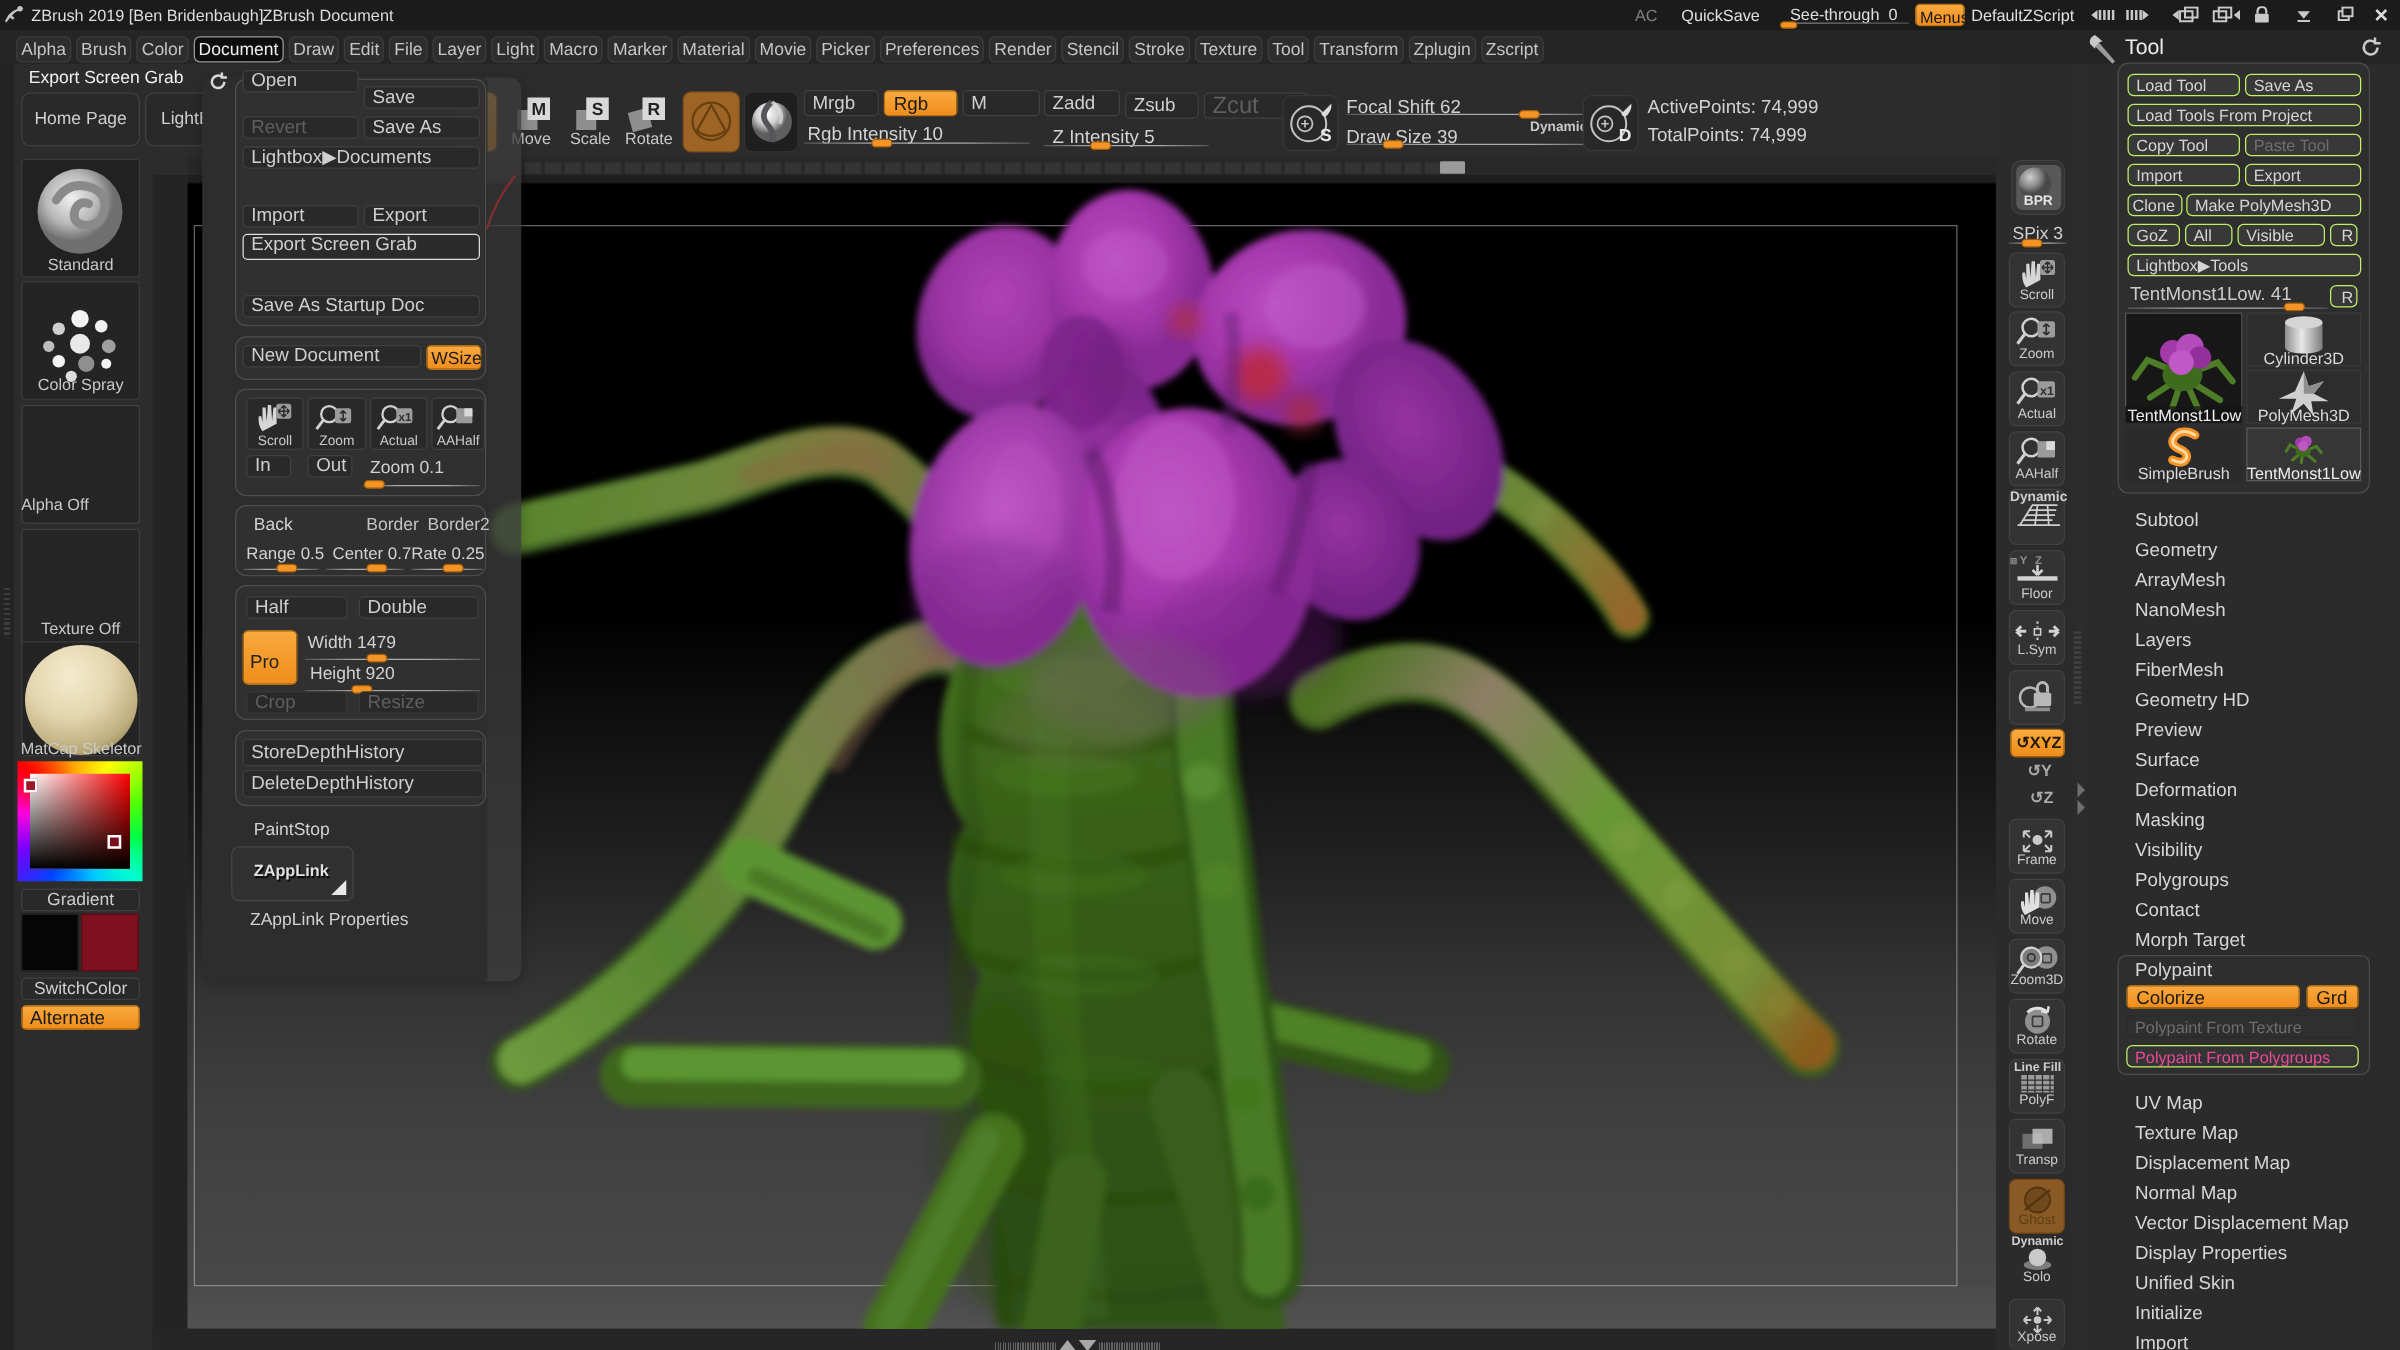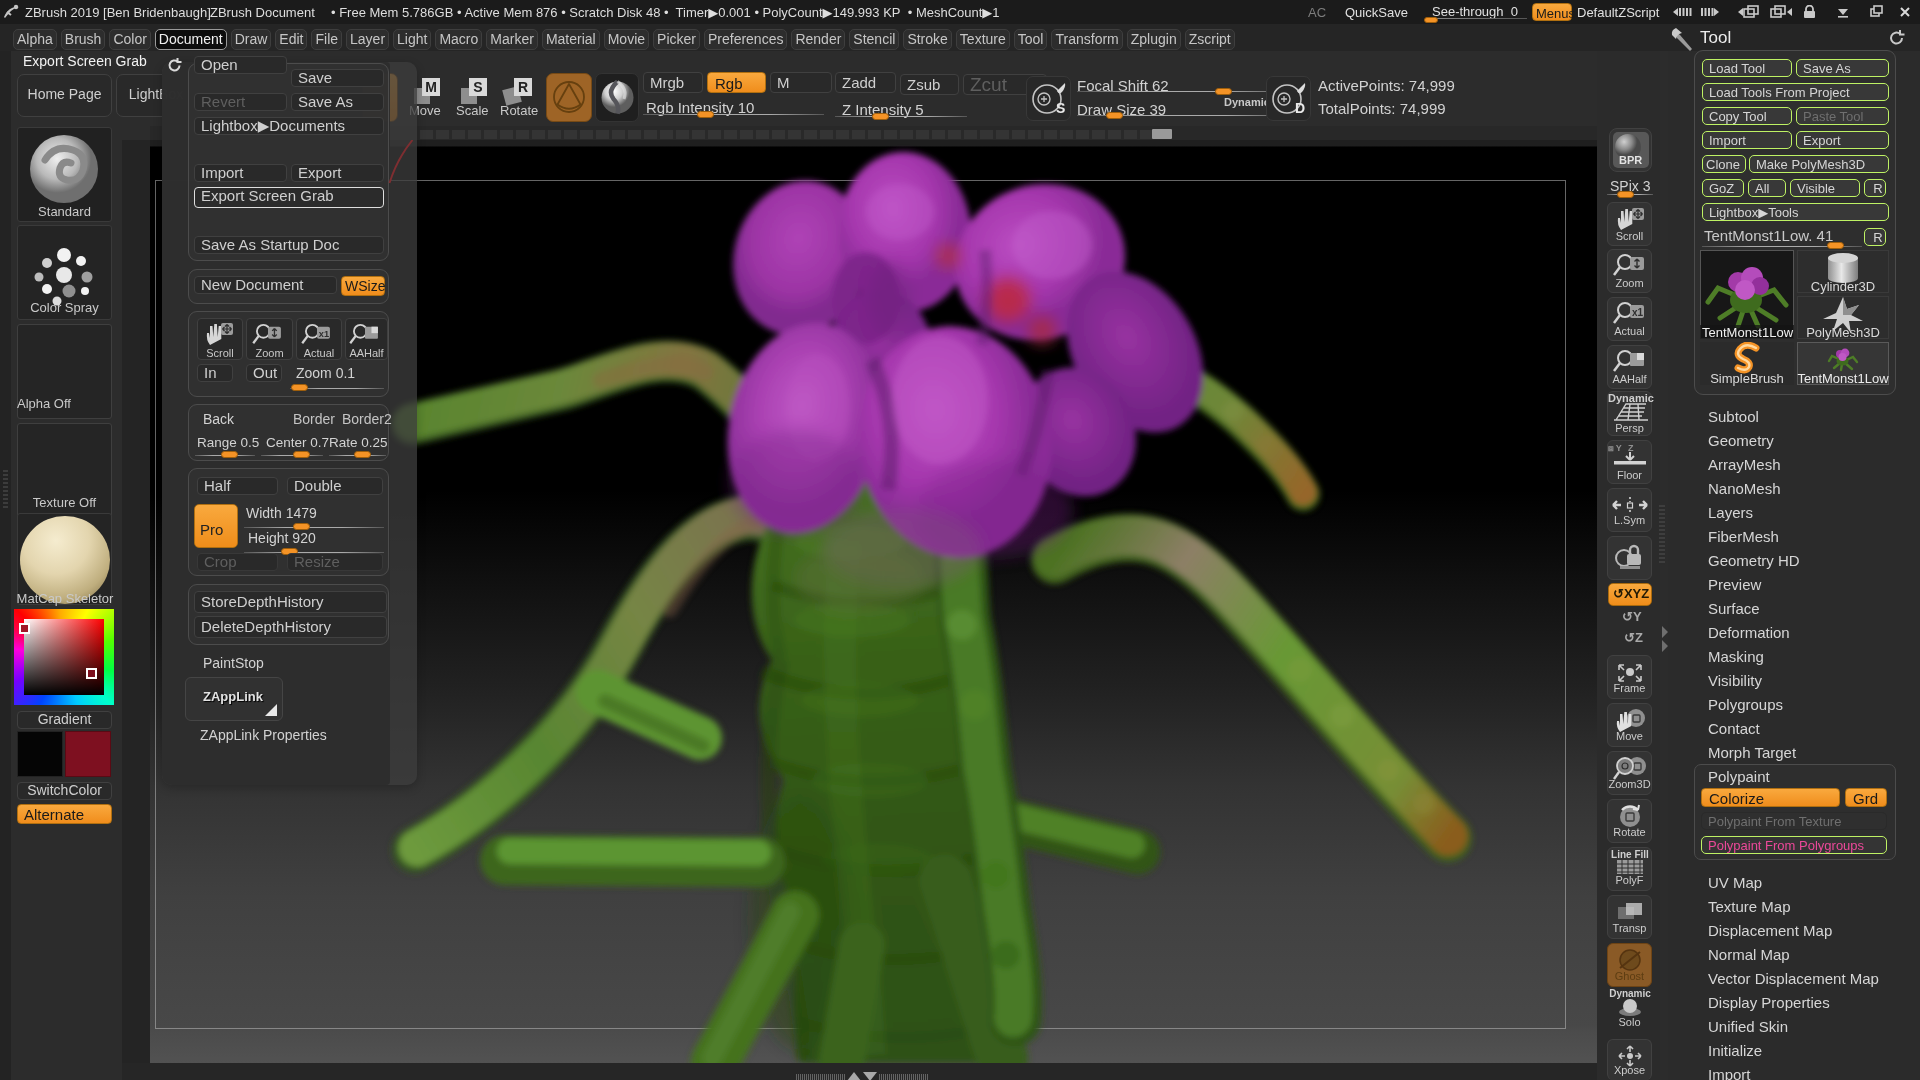--- a/index.html
+++ b/index.html
@@ -37,21 +37,20 @@
 <div id="root">
 
   <div class="abs" style="left:0;top:0;width:1920px;height:24px;background:#1b1b1b;"></div>
   <svg class="abs" style="left:3px;top:3px;" width="17" height="17" viewBox="0 0 17 17">
     <path d="M1 14 Q4 7 9 5 Q13 3 16 4 Q11 5 8 8 Q5 11 2 15 Z" fill="#c5c5c5"></path>
     <circle cx="13" cy="4" r="2.2" fill="#c5c5c5"></circle>
     <path d="M4 9 l4 3" stroke="#c5c5c5" stroke-width="2"></path>
   </svg>
   <div class="lbl" style="left:25px;top:5px;color:#dedede;font-size:13px;">ZBrush 2019 [Ben Bridenbaugh]</div>
   <div class="lbl" style="left:210px;top:5px;color:#dedede;font-size:13px;">ZBrush Document</div>
-  <div class="lbl" style="left:331px;top:5px;color:#dedede;font-size:13px;">• Free Mem 5.786GB • Active Mem 876 • Scratch Disk 48 •&nbsp; Timer▶0.001 • PolyCount▶149.993 KP&nbsp; • MeshCount▶1</div>
   <div class="lbl" style="left:1308px;top:5px;color:#7d7d7d;font-size:13px;">AC</div>
   <div class="lbl" style="left:1345px;top:5px;color:#e0e0e0;font-size:13px;">QuickSave</div>
   <div class="lbl" style="left:1432px;top:4px;color:#e0e0e0;font-size:13px;">See-through&nbsp; 0</div>
   <div class="abs" style="left:1427px;top:18px;width:100px;height:1px;background:linear-gradient(to right,#888,#555);"></div>
   <div class="knob" style="left:1424px;top:17px;width:14px;height:6px;"></div>
   <div class="obtn" style="left:1532px;top:3px;height:18px;padding:2px 2px 0 3px;font-size:13px;width:40px;">Menus</div>
   <div class="lbl" style="left:1577px;top:5px;color:#e0e0e0;font-size:13px;">DefaultZScript</div>
 
   <svg class="abs" style="left:1668px;top:5px;" width="250" height="15" viewBox="0 0 250 15">
     <g fill="#c9c9c9">
@@ -453,21 +452,20 @@
     <rect x="17" y="4" width="14" height="13" rx="1" fill="#9b9b9b"></rect>
     <rect x="24" y="4" width="7" height="7" fill="#d9d9d9"></rect>
   </svg>
   <div class="rbl" style="left:1607px;top:373px;width:45px;">AAHalf</div>
 
   <div class="rbtn" style="top:391px;height:45px;"></div>
   <div class="abs" style="left:1608px;top:392px;width:44px;text-align:center;color:#cfcfcf;font-size:11px;font-weight:bold;">Dynamic</div>
   <svg class="abs" style="left:1612px;top:403px;" width="36" height="18" viewBox="0 0 36 18">
     <path d="M4 17 L14 1 H34 M6 13 L30 13 M9 9 L32 9 M12 5 L33 5 M18 1 L16 17 M26 1 L27 17 M2 17 H36" stroke="#cfcfcf" stroke-width="1.4" fill="none"></path>
   </svg>
-  <div class="rbl" style="left:1607px;top:422px;width:45px;">Persp</div>
 
   <div class="rbtn" style="top:440px;"></div>
   <div class="abs" style="left:1608px;top:443px;width:44px;text-align:left;color:#8f8f8f;font-size:9px;font-weight:bold;letter-spacing:2px;">⧈Y Z</div>
   <svg class="abs" style="left:1613px;top:452px;" width="34" height="16" viewBox="0 0 34 16">
     <path d="M17 0 v8 M17 8 l-4 -4 M17 8 l4 -4" stroke="#d2d2d2" stroke-width="2" fill="none"></path>
     <rect x="1" y="9" width="32" height="3.5" fill="#d2d2d2"></rect>
   </svg>
   <div class="rbl" style="left:1607px;top:469px;width:45px;">Floor</div>
 
   <div class="rbtn" style="top:488px;"></div>

